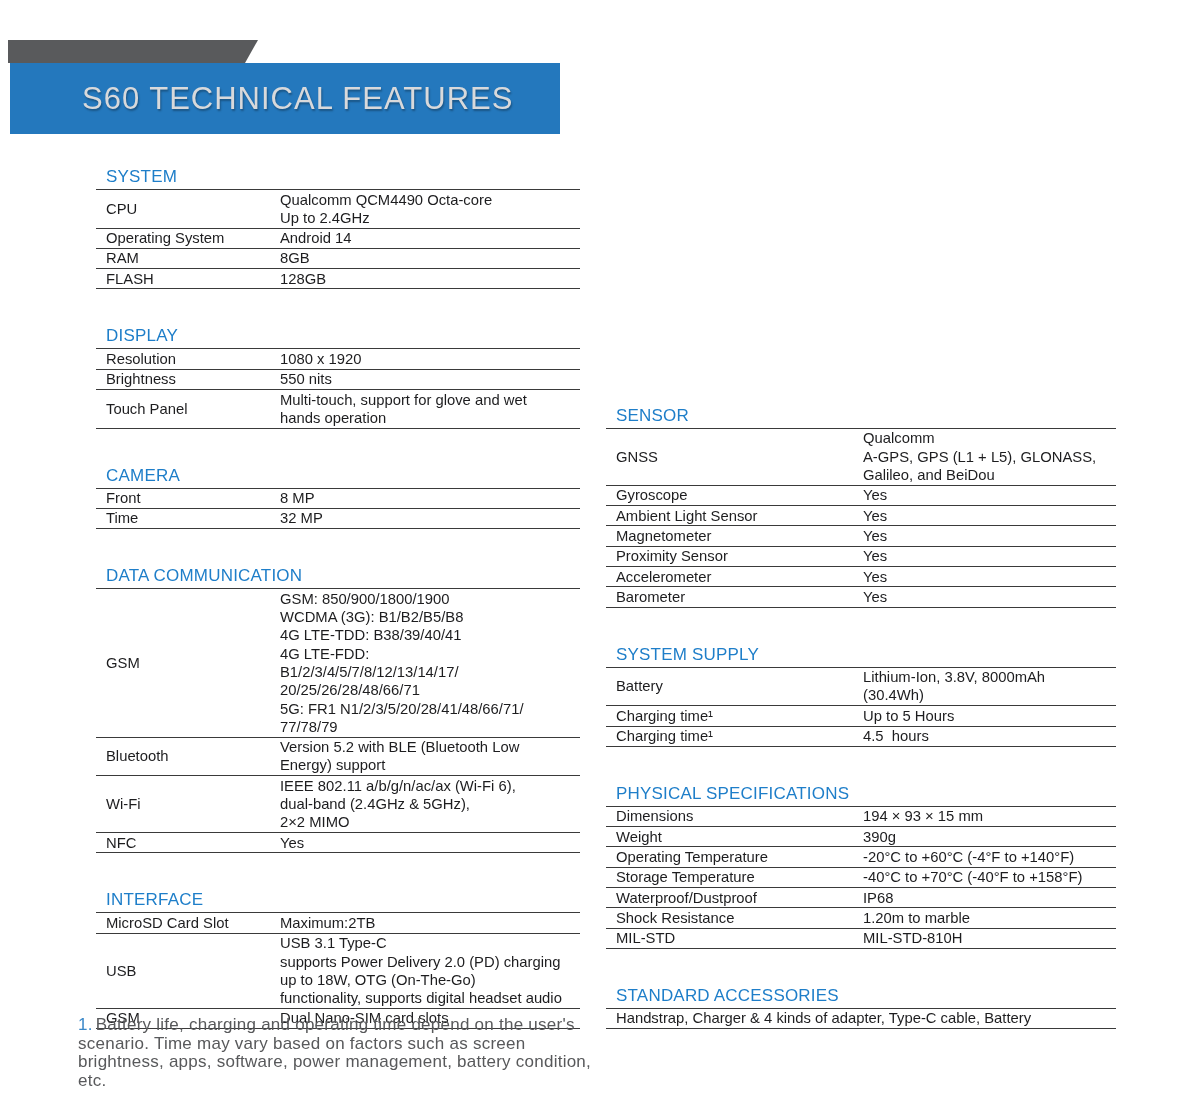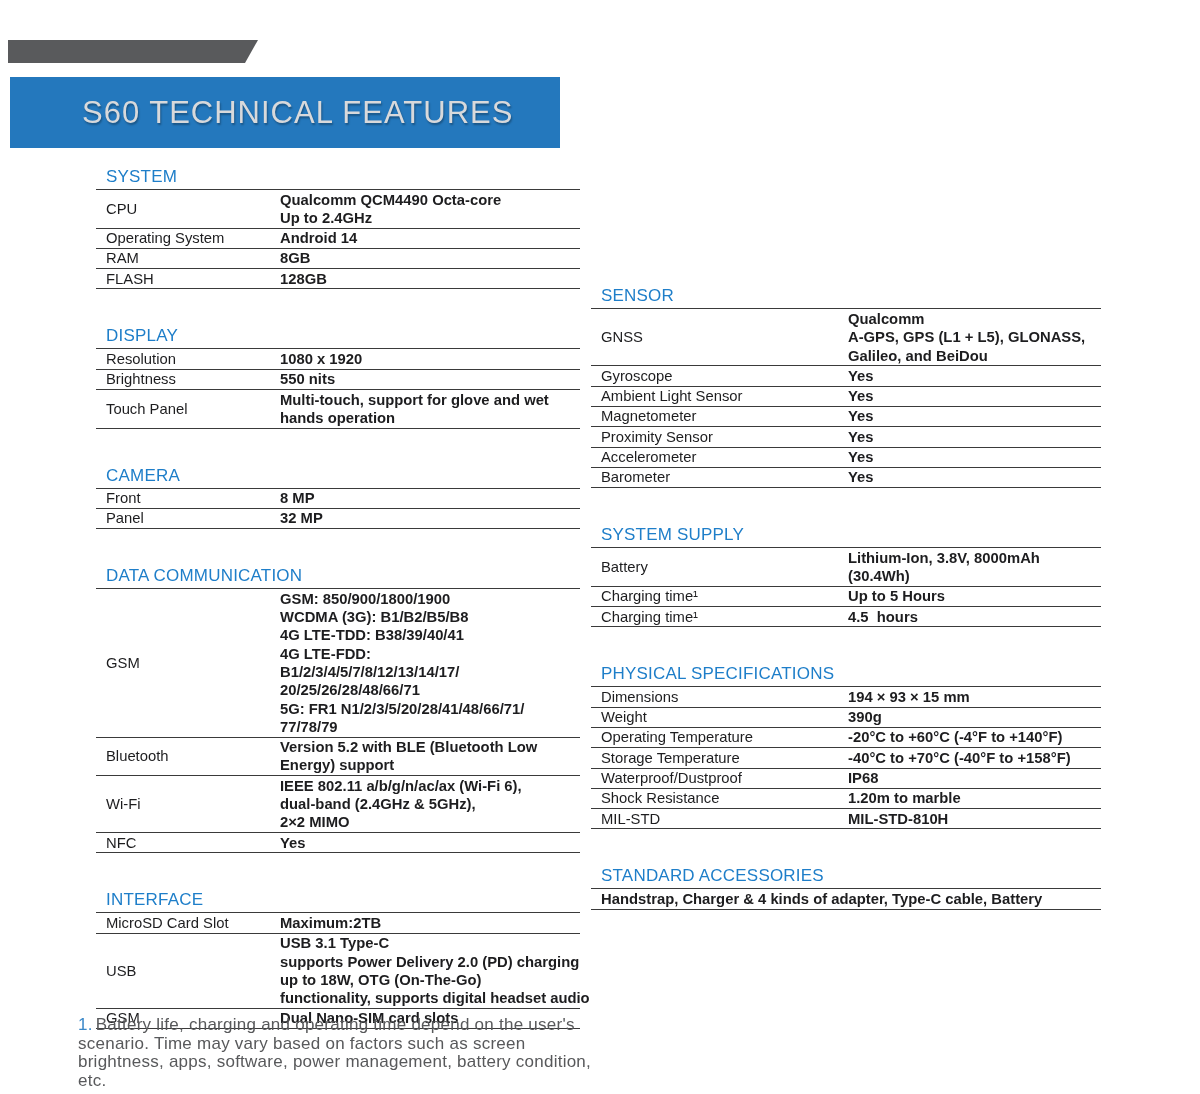--- a/index.html
+++ b/index.html
@@ -19,33 +19,33 @@
     font-family:"Liberation Sans","DejaVu Sans",sans-serif;
     color:var(--text-dark);
   }
   
   .flag{
     position:absolute;left:8px;top:40px;width:250px;height:23px;
     background:var(--flag-gray);
     clip-path:polygon(0 0,100% 0,94.8% 100%,0 100%);
   }
   .banner{
-    position:absolute;left:10px;top:77px;width:550px;height:71px;
+    position:absolute;left:10px;top:63px;width:550px;height:71px;
     background:var(--banner-blue);
   }
   .banner h1{
     font-size:31px;font-weight:400;letter-spacing:1px;
     color:var(--banner-text);line-height:71px;padding-left:72px;
     text-shadow:1px 2px 2px rgba(0,0,0,0.3);
     white-space:nowrap;
   }
   
   .content{
     position:absolute;top:166px;left:96px;
-    display:flex;gap:11px;align-items:center;
+    display:flex;gap:26px;align-items:flex-end;
   }
   .col-left{width:484px;}
   .col-right{width:510px;}
   .section{margin-top:36px;}
   .col-left > .section:first-child,
   .col-right > .section:first-child{margin-top:0;}
   .section-title{
     font-size:17px;font-weight:400;letter-spacing:0.2px;
     color:var(--section-blue);
     margin:0 0 2px 10px;line-height:21px;
@@ -56,21 +56,21 @@
   }
   .spec-table td{
     border-bottom:1.5px solid var(--rule-color);
     font-size:14.8px;line-height:18.3px;
     vertical-align:middle;color:var(--text-dark);
     padding:0.5px 0;
   }
   td.label-cell{padding-left:10px;}
   .col-left td.label-cell{width:184px;}
   .col-right td.label-cell{width:257px;}
-  td.value-cell{white-space:pre;overflow:visible;font-weight:bold;}
+  td.value-cell{white-space:pre;overflow:visible;}
   td.accessories-cell{padding-left:10px;}
   
   .footnote{
     position:absolute;left:78px;top:1016px;width:516px;
     font-size:17px;line-height:18.5px;letter-spacing:0.25px;
     color:var(--footnote-gray);
   }
   .footnote-marker{color:var(--footnote-blue);margin-right:3px;}
 </style>
 </head>
@@ -135,21 +135,21 @@
 
     <div class="section">
       <h2 class="section-title">CAMERA</h2>
       <table class="spec-table">
         <tbody>
             <tr>
           <td class="label-cell">Front</td>
           <td class="value-cell">8 MP</td>
         </tr>
         <tr>
-          <td class="label-cell">Panel</td>
+          <td class="label-cell">Time</td>
           <td class="value-cell">32 MP</td>
         </tr>
       </tbody>
         </table>
     </div>
 
     <div class="section">
       <h2 class="section-title">DATA COMMUNICATION</h2>
       <table class="spec-table">
         <tbody>

